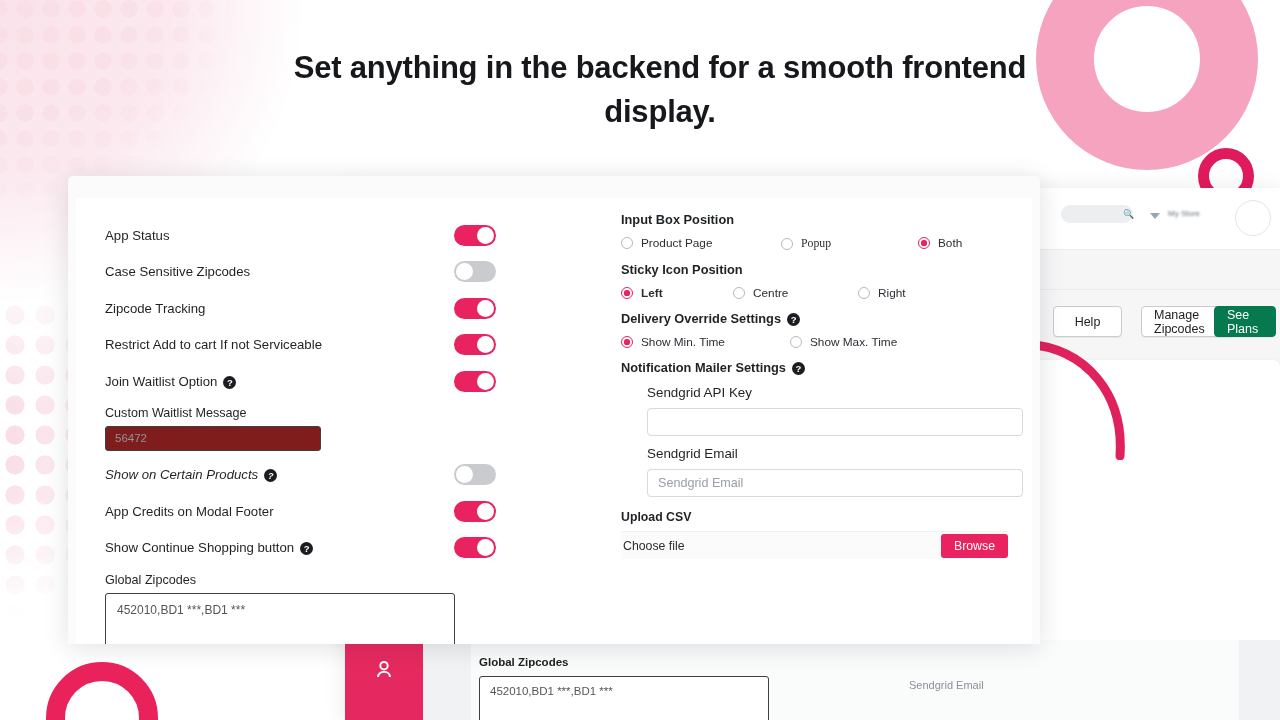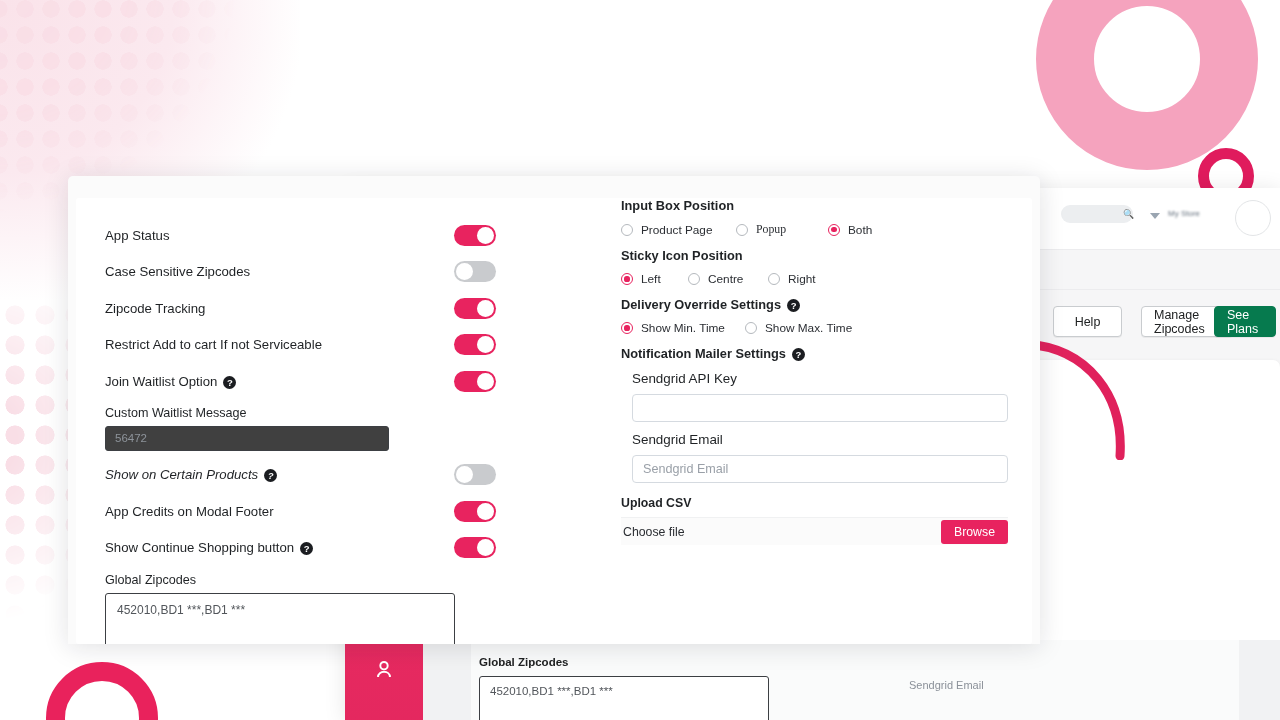--- a/index.html
+++ b/index.html
@@ -121,51 +121,51 @@
     position: absolute; left: 68px; top: 176px; width: 972px; height: 468px;
     background: #fbfbfb; border-radius: 5px 5px 0 0;
     box-shadow: 0 3px 26px rgba(20,20,40,0.13);
     padding: 8px;
   }
   .panel-inner {
     position: absolute; left: 8px; top: 22px; width: 956px; height: 446px;
     background: #fff; border-radius: 3px; overflow: hidden;
   }
   .col-left  { position: absolute; left: 29px; top: 19px; width: 470px; }
-  .col-right { position: absolute; left: 545px; top: 0; width: 392px; }
+  .col-right { position: absolute; left: 545px; top: 14px; width: 392px; }
 
   
   .trow { position: relative; height: 36.5px; display: flex; align-items: center; }
   .trow .tlabel { font-size: 13.2px; color: #1f2225; font-weight: 500; }
   .qmark {
     display: inline-flex; align-items: center; justify-content: center;
     width: 13px; height: 13px; border-radius: 50%; background: #1b1d21; color: #fff;
     font-size: 9.5px; font-weight: 700; margin-left: 6px; vertical-align: middle;
     position: relative; top: 1px;
   }
   .toggle {
     position: absolute; right: 79px; width: 42px; height: 21px; border-radius: 11px; background: #E8235F;
   }
   .toggle .knob { position: absolute; right: 2px; top: 2px; width: 17px; height: 17px; border-radius: 50%; background: #fff; }
   .toggle.off { background: #c9cbce; }
   .toggle.off .knob { right: auto; left: 2px; }
 
   .fieldlabel { font-size: 12.6px; color: #1f2225; font-weight: 500; margin: 4px 0 6px; }
   .textinput {
-    width: 284px; height: 25px; border: 1.5px solid #3c3f43; border-radius: 3px;
-    background: #404040; font-size: 11.5px; color: #8e949b; display: flex; align-items: center; padding: 0 9px;
+    width: 216px; height: 25px; border: 1.5px solid #3c3f43; border-radius: 3px;
+    background: #7f1d1d; font-size: 11.5px; color: #8e949b; display: flex; align-items: center; padding: 0 9px;
   }
   .textarea {
     width: 350px; height: 64px; border: 1.5px solid #3c3f43; border-radius: 3px;
     background: #fff; font-size: 12px; color: #52565b; padding: 9px 11px;
   }
 
   
   .grouplabel { font-size: 12.8px; color: #1f2225; font-weight: 600; margin-bottom: 9px; display: flex; align-items: center; }
-  .radiorow { display: flex; align-items: center; margin-bottom: 11px; }
+  .radiorow { display: flex; align-items: flex-start; margin-bottom: 11px; gap: 45px; }
   .radio { display: flex; align-items: center; }
   .rdot {
     width: 12px; height: 12px; border-radius: 50%; border: 1.4px solid #b5b9be; background: #fff;
     position: relative; flex: none;
   }
   .rdot.on { border-color: #E8235F; }
   .rdot.on::after {
     content:""; position:absolute; left: 2.4px; top: 2.4px; width: 5.2px; height: 5.2px;
     border-radius: 50%; background: #E8235F;
   }
@@ -191,20 +191,21 @@
 <body>
 
 <div id="stage">
 
   <div class="pinkwash"></div>
   <div class="halftone"></div>
   <div class="halftone2"></div>
   <div class="donut-lg"></div>
   <div class="ring-sm"></div>
 
+  <div class="headline">Set anything in the backend for a smooth frontend display.</div>
 
   <div class="bg-app">
     <div class="bg-topbar">
       <div class="bg-search-wide"></div>
       <div class="bg-search-ico">🔍</div>
       <div class="bg-caret"></div>
       <div class="bg-store">My Store</div>
       <div class="bg-avatar"></div>
     </div>
     <div class="bg-row2">
@@ -336,21 +337,21 @@
             <span class="rlabel">Popup</span>
           </span>
           <span class="radio">
             <span class="rdot on"></span>
             <span class="rlabel">Both</span>
           </span>
         </div>
 
         <div class="grouplabel">Sticky Icon Position</div>
         <div class="radiorow">
-          <span class="radio" style="width:67px;">
+          <span class="radio" style="width:67px;font-weight:bold;">
             <span class="rdot on"></span>
             <span class="rlabel">Left</span>
           </span>
           <span class="radio" style="width:80px;">
             <span class="rdot"></span>
             <span class="rlabel">Centre</span>
           </span>
           <span class="radio">
             <span class="rdot"></span>
             <span class="rlabel">Right</span>
@@ -370,21 +371,21 @@
             <span class="rdot"></span>
             <span class="rlabel">Show Max. Time</span>
           </span>
         </div>
 
         <div class="grouplabel">
           <span>Notification Mailer Settings</span>
           <span class="qmark">?</span>
         </div>
 
-        <div style="margin-left:11px;">
+        <div style="margin-left:26px;">
           <div class="sublabel">Sendgrid API Key</div>
           <div class="bigin"></div>
 
           <div class="sublabel">Sendgrid Email</div>
           <div class="bigin">Sendgrid Email</div>
         </div>
 
         <div>
           <div class="csvlabel">Upload CSV</div>
           <div class="csvbar">

